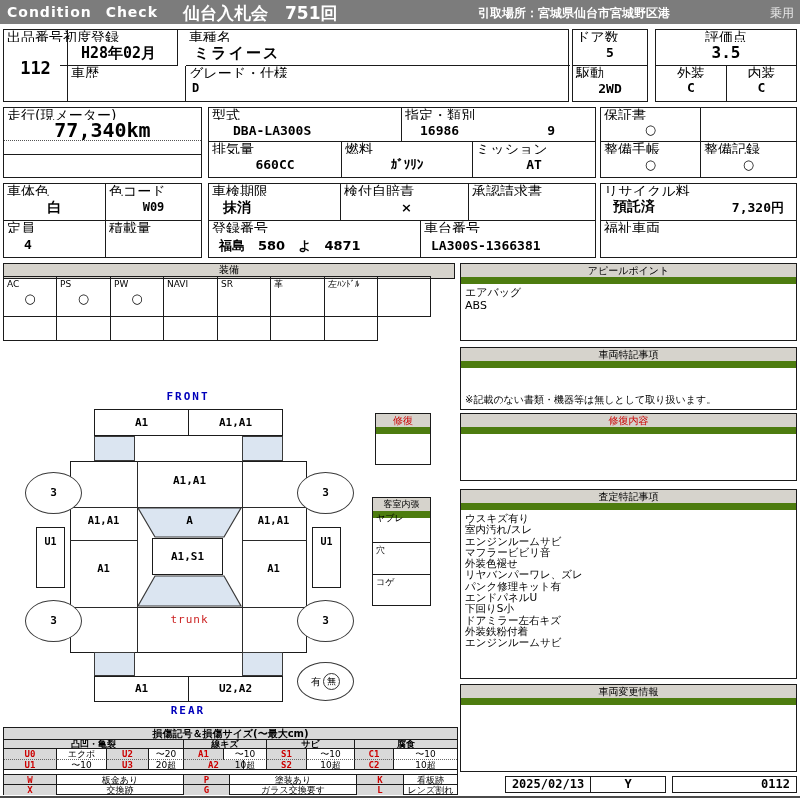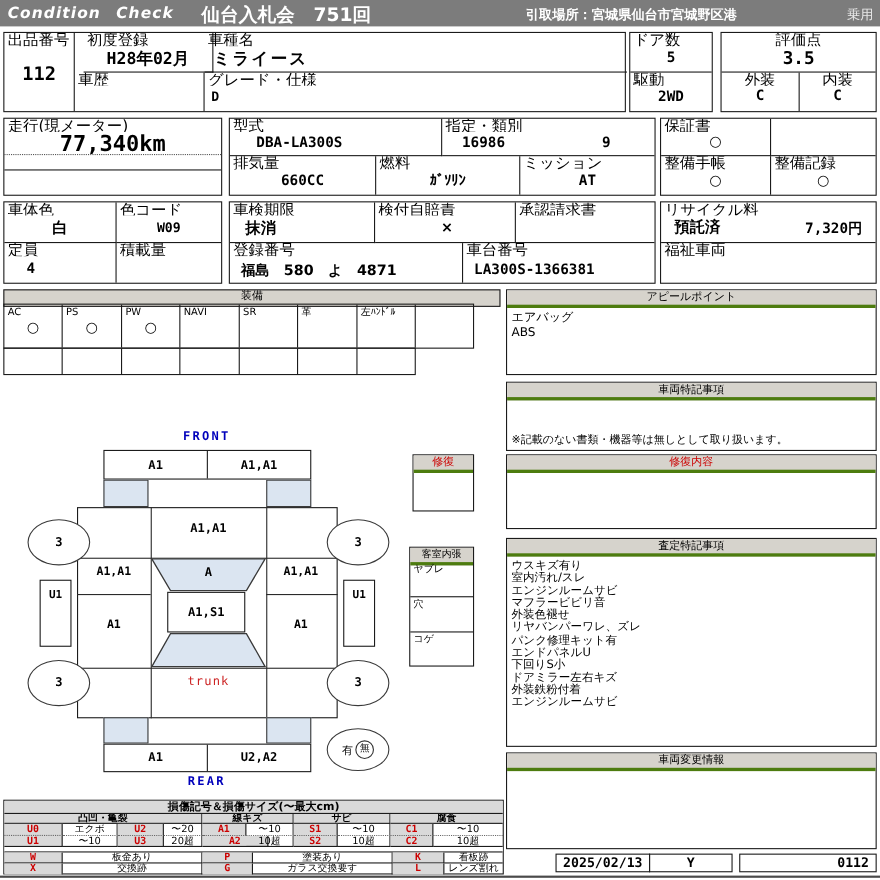--- a/index.html
+++ b/index.html
@@ -6,51 +6,51 @@
   body{font-family:"DejaVu Sans","Liberation Sans",sans-serif;color:#000;}
   #sheet{position:relative;width:800px;height:800px;background:#fff;overflow:hidden;}
   .abs{position:absolute;box-sizing:border-box;}
   .b{border:1px solid #1b1b1b;}
   .br{border-right:1px solid #1b1b1b;}
   .bb{border-bottom:1px solid #1b1b1b;}
   .lab{font-size:14px;line-height:10px;padding:2px 0 0 3px;white-space:nowrap;overflow:hidden;}
   .val{font-weight:bold;white-space:nowrap;}
   .ctr{text-align:center;}
   .mono{font-family:"DejaVu Sans Mono","DejaVu Sans",monospace;}
-  .bar{background:#d6d3cc;border-bottom:3px solid #4d7c0f;text-align:center;font-size:10px;line-height:13px;height:13px;overflow:hidden;}
+  .bar{background:#d6d3cc;border-bottom:7px solid #4d7c0f;text-align:center;font-size:10px;line-height:13px;height:13px;overflow:hidden;}
   .section{position:absolute;box-sizing:border-box;left:460px;width:337px;border:1px solid #1b1b1b;background:#fff;}
   .line{background:#2a2a2a;}
   .lamp{background:#dbe5f1;border:1px solid #3a3a3a;}
   .wheel{position:absolute;box-sizing:border-box;width:57px;height:42px;border:1px solid #3a3a3a;border-radius:50%;text-align:center;background:#fff;font-weight:bold;font-size:11px;font-family:"DejaVu Sans Mono",monospace;}
   .dlabel{font-weight:bold;font-size:11px;font-family:"DejaVu Sans Mono","DejaVu Sans",monospace;text-align:center;white-space:nowrap;}
   .note-line{font-size:10.5px;line-height:11.3px;white-space:nowrap;}
   .appeal-line{font-size:11px;line-height:13px;white-space:nowrap;}
   .lg{font-size:9px;line-height:inherit;text-align:center;overflow:hidden;white-space:nowrap;}
   .lg-code{background:#d9d9d9;color:#cc0000;font-weight:bold;font-family:"DejaVu Sans Mono",monospace;}
   .lg-head{background:#d9d9d9;font-weight:bold;}
   .equip-cell{position:absolute;box-sizing:border-box;top:0;height:100%;}
 </style>
 </head>
 <body>
 
 <div id="sheet">
 
   <div class="abs" style="left:0;top:0;width:800px;height:24px;background:#7c7c7c;color:#fff;">
-    <div class="abs" style="left:7px;top:4px;font-size:14px;font-style:italic;font-weight:bold;word-spacing:8px;letter-spacing:1px;">Condition Check</div>
+    <div class="abs" style="left:7px;top:4px;font-size:14px;font-weight:bold;word-spacing:8px;letter-spacing:1px;">Condition Check</div>
     <div class="abs" style="left:183px;top:2px;font-size:17px;font-weight:bold;">仙台入札会　751回</div>
     <div class="abs" style="left:478px;top:5px;font-size:12px;font-weight:bold;">引取場所：宮城県仙台市宮城野区港</div>
     <div class="abs" style="right:6px;top:5px;font-size:12px;color:#e8e8e8;">乗用</div>
   </div>
 
   <div class="abs b" style="left:3px;top:29px;width:566px;height:73px">
     <div class="abs br" style="left:0;top:0;width:64px;height:71px">
       <div class="lab">出品番号</div>
       <div class="abs val ctr mono" style="left:0;top:28px;width:100%;font-size:17px">112</div>
     </div>
-    <div class="abs br bb" style="left:72px;top:0;width:118px;height:36px">
+    <div class="abs br bb" style="left:56px;top:0;width:118px;height:36px">
       <div class="lab">初度登録</div>
       <div class="abs val ctr mono" style="left:0;top:14px;width:100%;font-size:15px">H28年02月</div>
     </div>
     <div class="abs br" style="left:64px;top:36px;width:118px;height:35px">
       <div class="lab">車歴</div>
       <div class="abs val" style="left:8px;top:15px;font-size:12px"></div>
     </div>
     <div class="abs bb" style="left:182px;top:0;width:384px;height:36px">
       <div class="lab">車種名</div>
       <div class="abs val" style="left:8px;top:14px;font-size:15px;letter-spacing:2px">ミライース</div>

